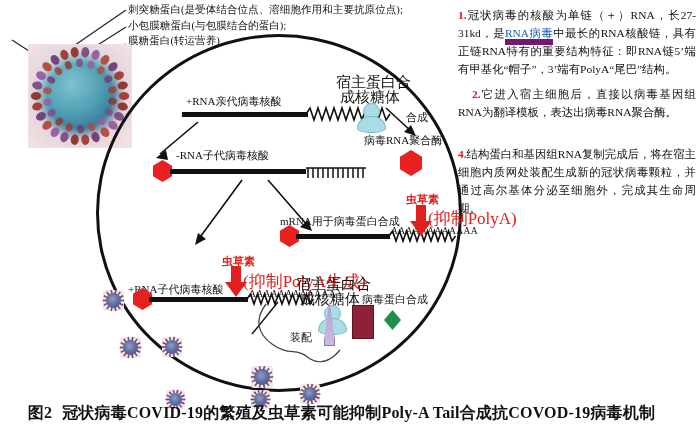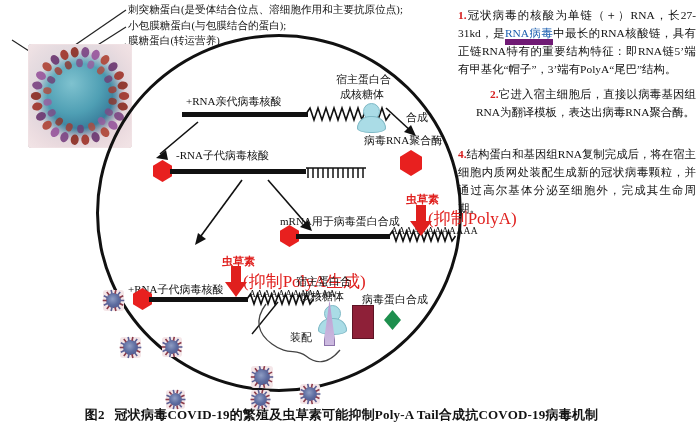--- a/index.html
+++ b/index.html
@@ -21,21 +21,21 @@
   .notes {
     position: absolute;
     left: 458px; top: 6px;
     width: 238px;
     font-size: 11.4px;
     line-height: 1.58;
     text-align: justify;
     color: #111;
   }
   .note-p { margin: 0 0 7px 0; text-indent: 0; }
-  .note-p.indented { text-indent: 14px; margin-left: 18px; }
+  .note-p.indented { text-indent: 14px; }
   .note-num { color: #d61d1d; font-weight: bold; }
   .link-blue {
     color: #1c5fb0;
     border-bottom: 6px solid #701a75;
   }
 
   
   .struct-labels {
     position: absolute;
     left: 128px; top: 2px;
@@ -121,21 +121,21 @@
   }
   .ribo-body {
     position: absolute;
     width: 27px; height: 15px;
     border-radius: 50% 50% 48% 48% / 78% 78% 30% 30%;
     background: #aadce6;
     border: 1px solid #7fb9c6;
   }
   .ribo-label {
     position: absolute;
-    font-size: 11px;
+    font-size: 15px;
     line-height: 1.34;
     text-align: center;
     white-space: nowrap;
     color: #111;
   }
 
   
   .prot-spike {
     position: absolute;
     width: 9px; height: 44px;
@@ -179,21 +179,21 @@
     color: #111;
     white-space: nowrap;
   }
 
   
   .caption {
     position: absolute;
     left: 0; right: 17px;
     bottom: 8px;
     text-align: center;
-    font-size: 13px;
+    font-size: 16px;
     font-weight: bold;
     color: #121212;
     letter-spacing: 0.2px;
   }
   .caption .cap-no { margin-right: 10px; }
 
   svg { overflow: visible; }
 </style>
 </head>
 <body>

